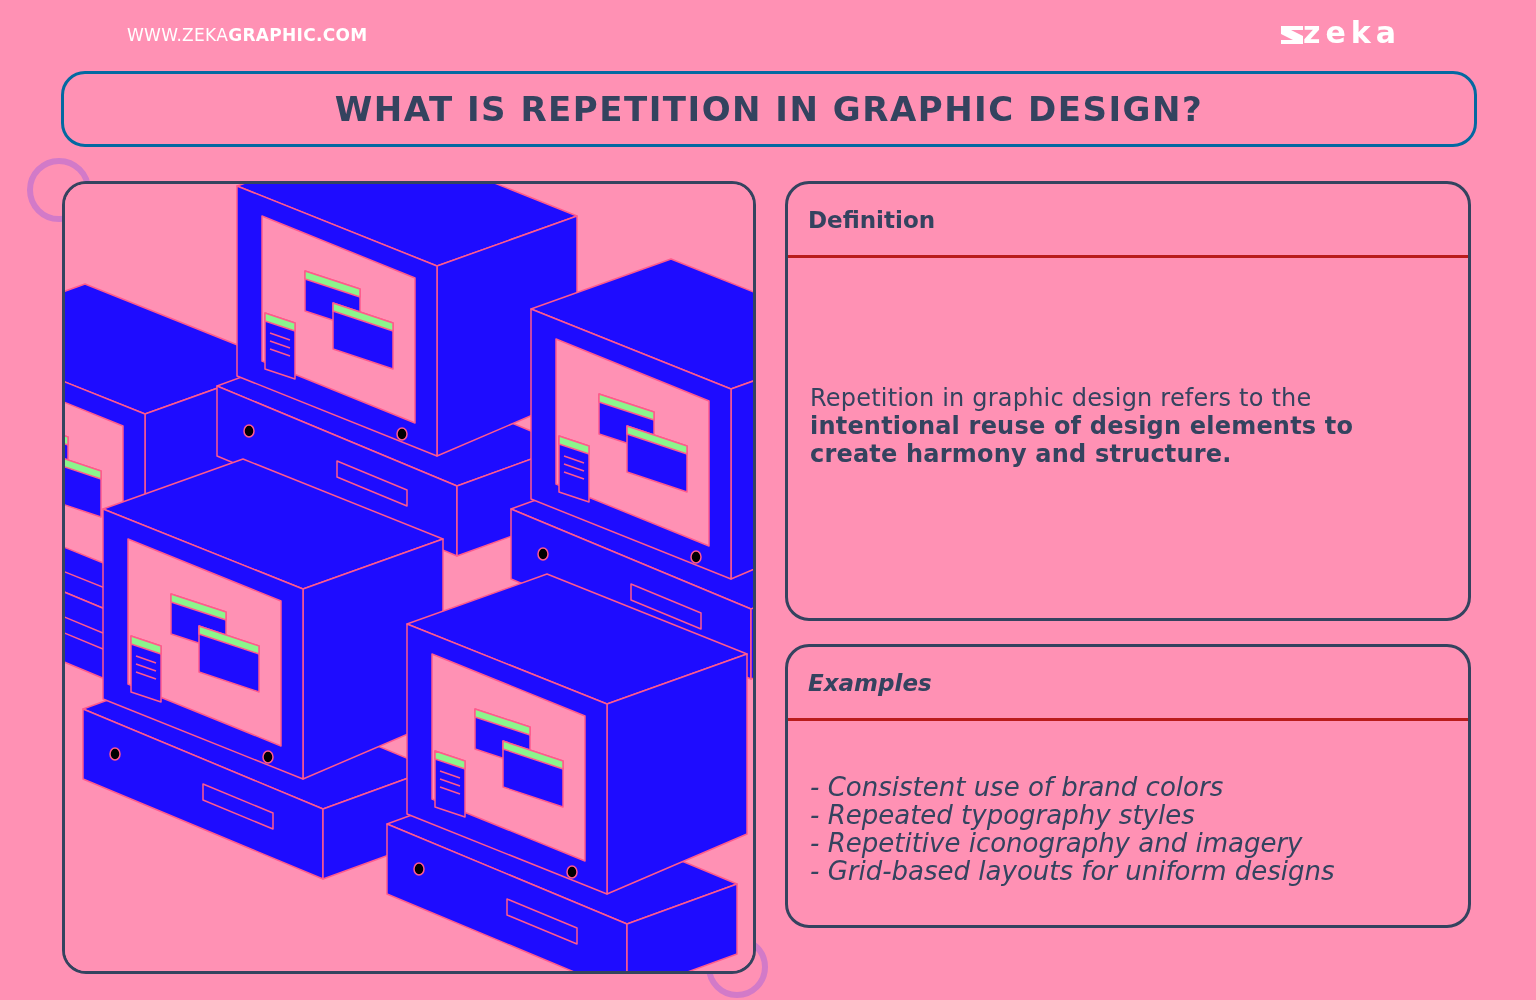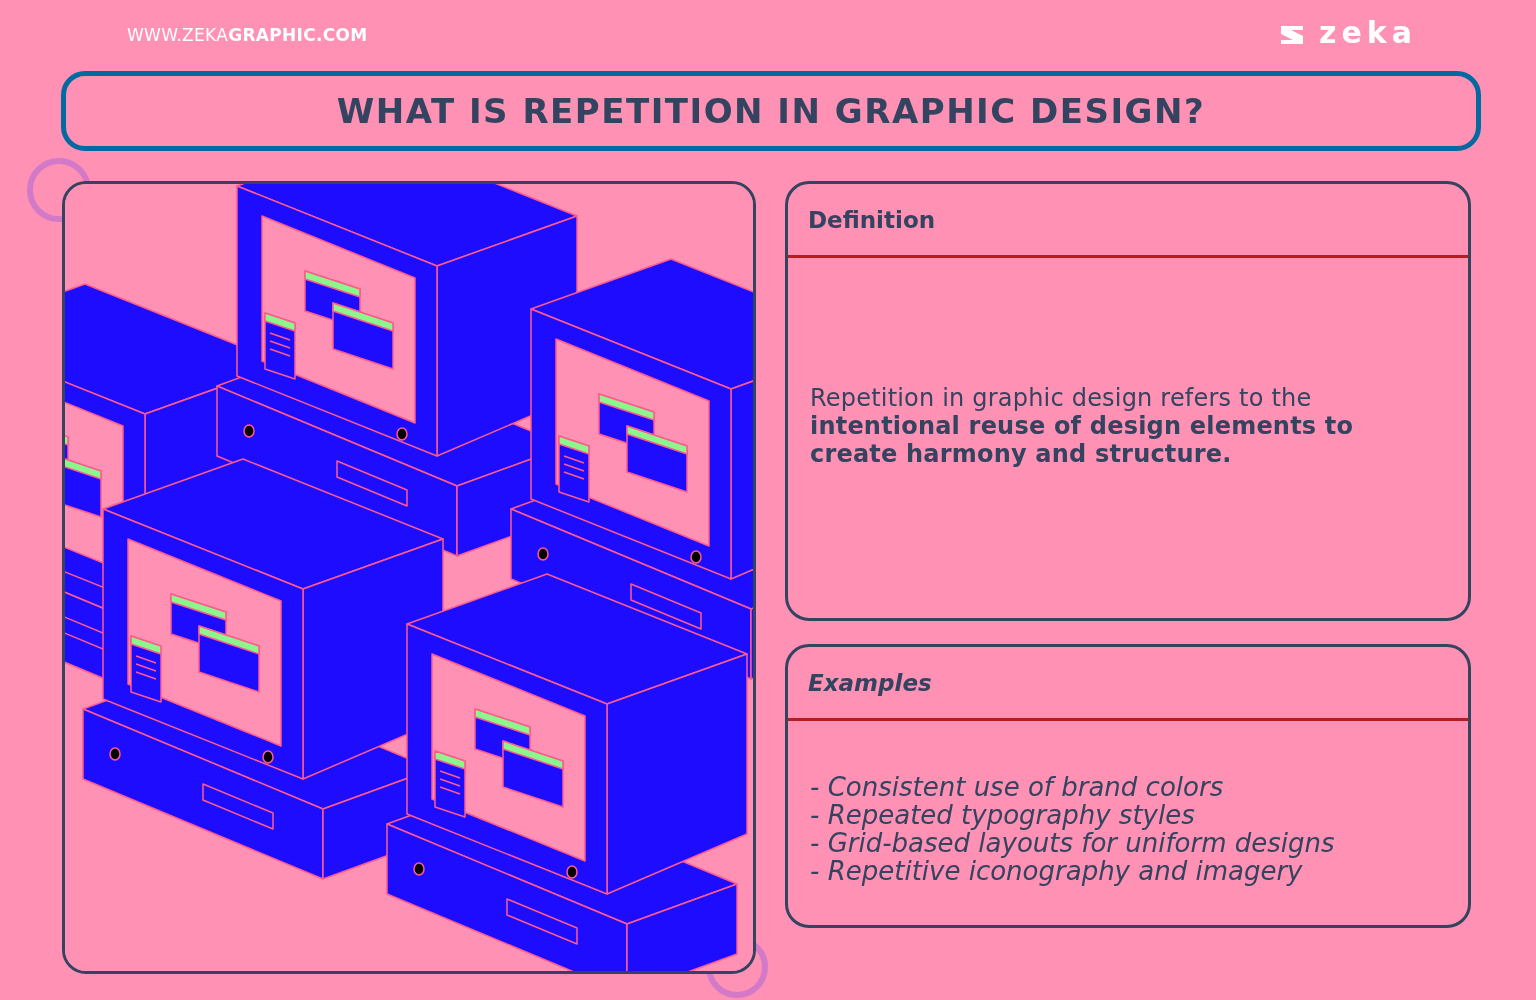--- a/index.html
+++ b/index.html
@@ -7,30 +7,30 @@
     width:1536px; height:1000px; background:#ff91b4; position:relative; overflow:hidden;
     font-family:"Liberation Sans", sans-serif; color:#2f3e5e;
   }
   .site-url {
     position:absolute; left:127px; top:25px; font-size:17px; color:#ffffff; letter-spacing:0.3px;
     font-family:"DejaVu Sans", sans-serif;
   }
   .site-url .light { font-weight:normal; }
   .site-url .bold { font-weight:bold; }
   .logo {
-    position:absolute; left:1281px; top:20px; height:30px; display:flex; align-items:center; gap:16px;
+    position:absolute; left:1281px; top:20px; height:30px; display:flex; align-items:center; gap:0;
   }
   .logo-mark { width:22px; height:18px; }
   .logo-text {
     color:#ffffff; font-family:"DejaVu Sans", sans-serif; font-weight:bold; font-size:30px;
     letter-spacing:5px; line-height:30px; margin-top:-4px;
   }
   .title-box {
     position:absolute; left:61px; top:71px; width:1410px; height:70px;
-    border:5px solid #0369a1; border-radius:24px; display:flex; align-items:center; justify-content:center;
+    border:3px solid #0369a1; border-radius:24px; display:flex; align-items:center; justify-content:center;
   }
   .title-box h1 {
     margin:0; font-family:"DejaVu Sans", sans-serif; font-weight:bold; font-size:34px;
     letter-spacing:1.5px; color:#34435f;
   }
   .deco-circle {
     position:absolute; border:6px solid #d27ac8; border-radius:50%; box-sizing:border-box;
   }
   .illus {
     position:absolute; left:62px; top:181px; width:688px; height:787px;
@@ -154,17 +154,17 @@
 </div>
 
 <div class="card" style="top:644px; height:284px;font-style:italic;">
   <div class="card-head">
     <h2>Examples</h2>
   </div>
   <div class="card-body">
     <ul class="ex-list">
       <li>- Consistent use of brand colors</li>
       <li>- Repeated typography styles</li>
+      <li>- Repetitive iconography and imagery</li>
       <li>- Grid-based layouts for uniform designs</li>
-      <li>- Repetitive iconography and imagery</li>
     </ul>
   </div>
 </div>
 
 </body></html>

